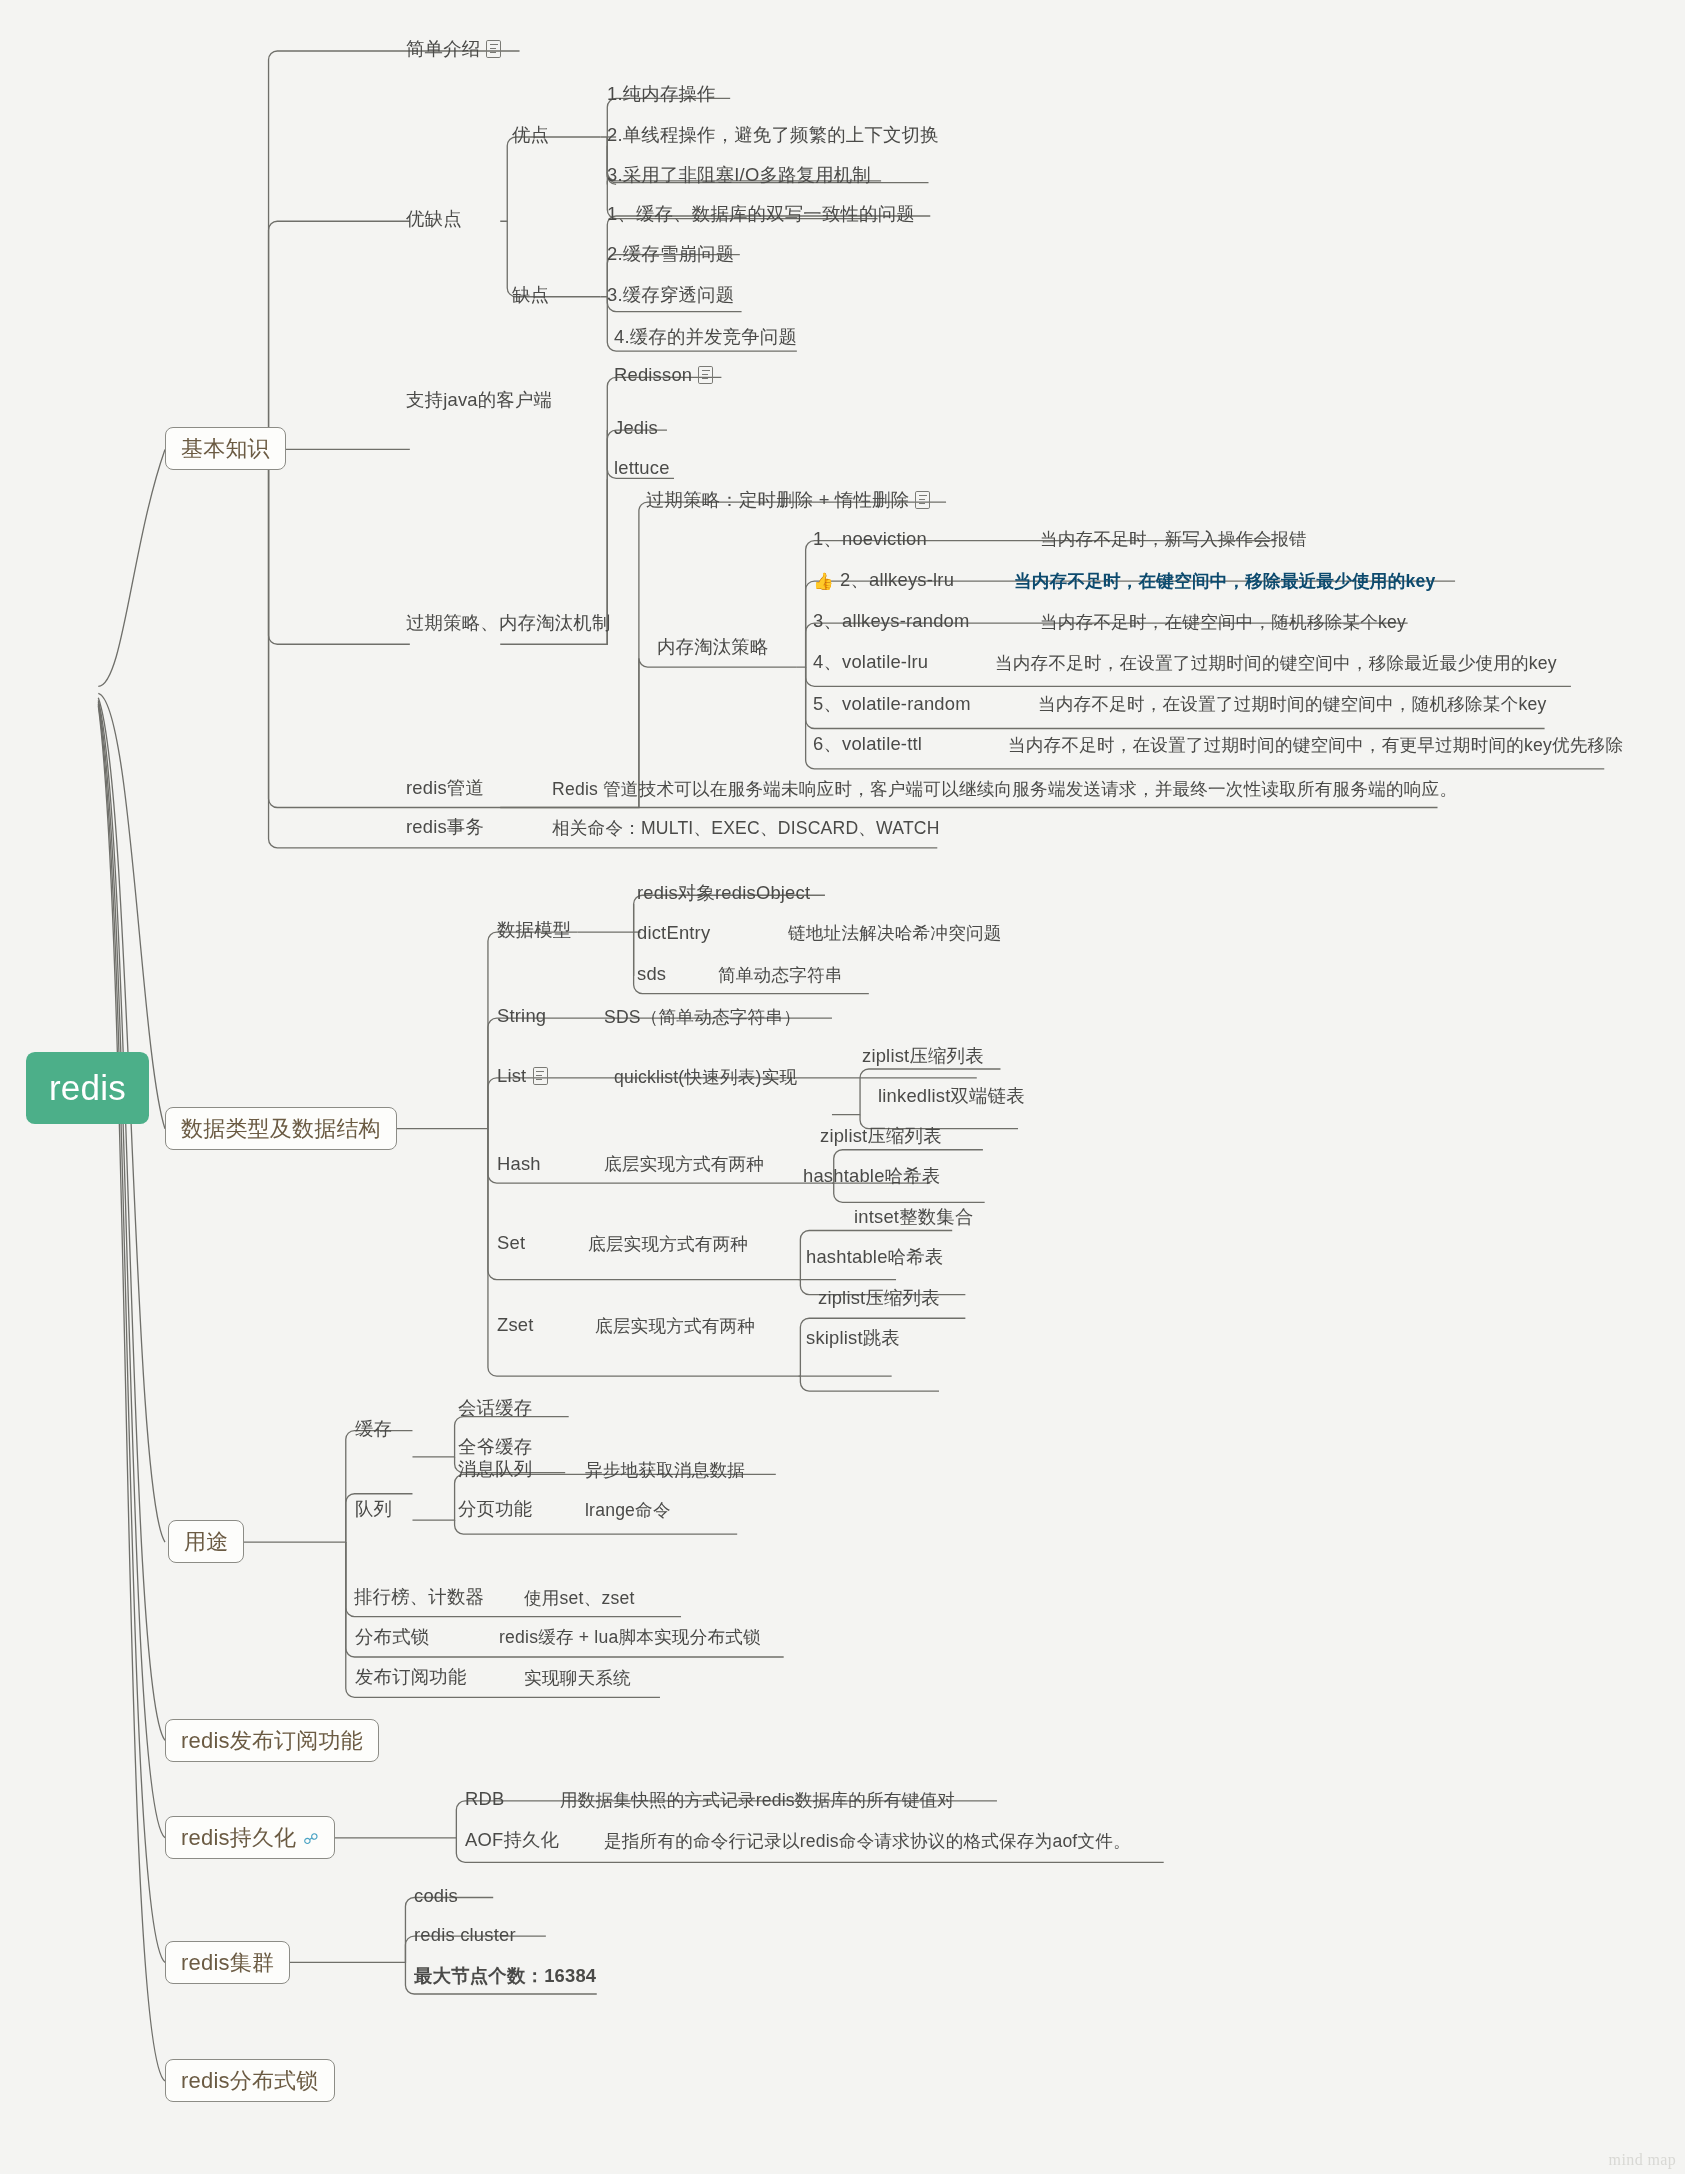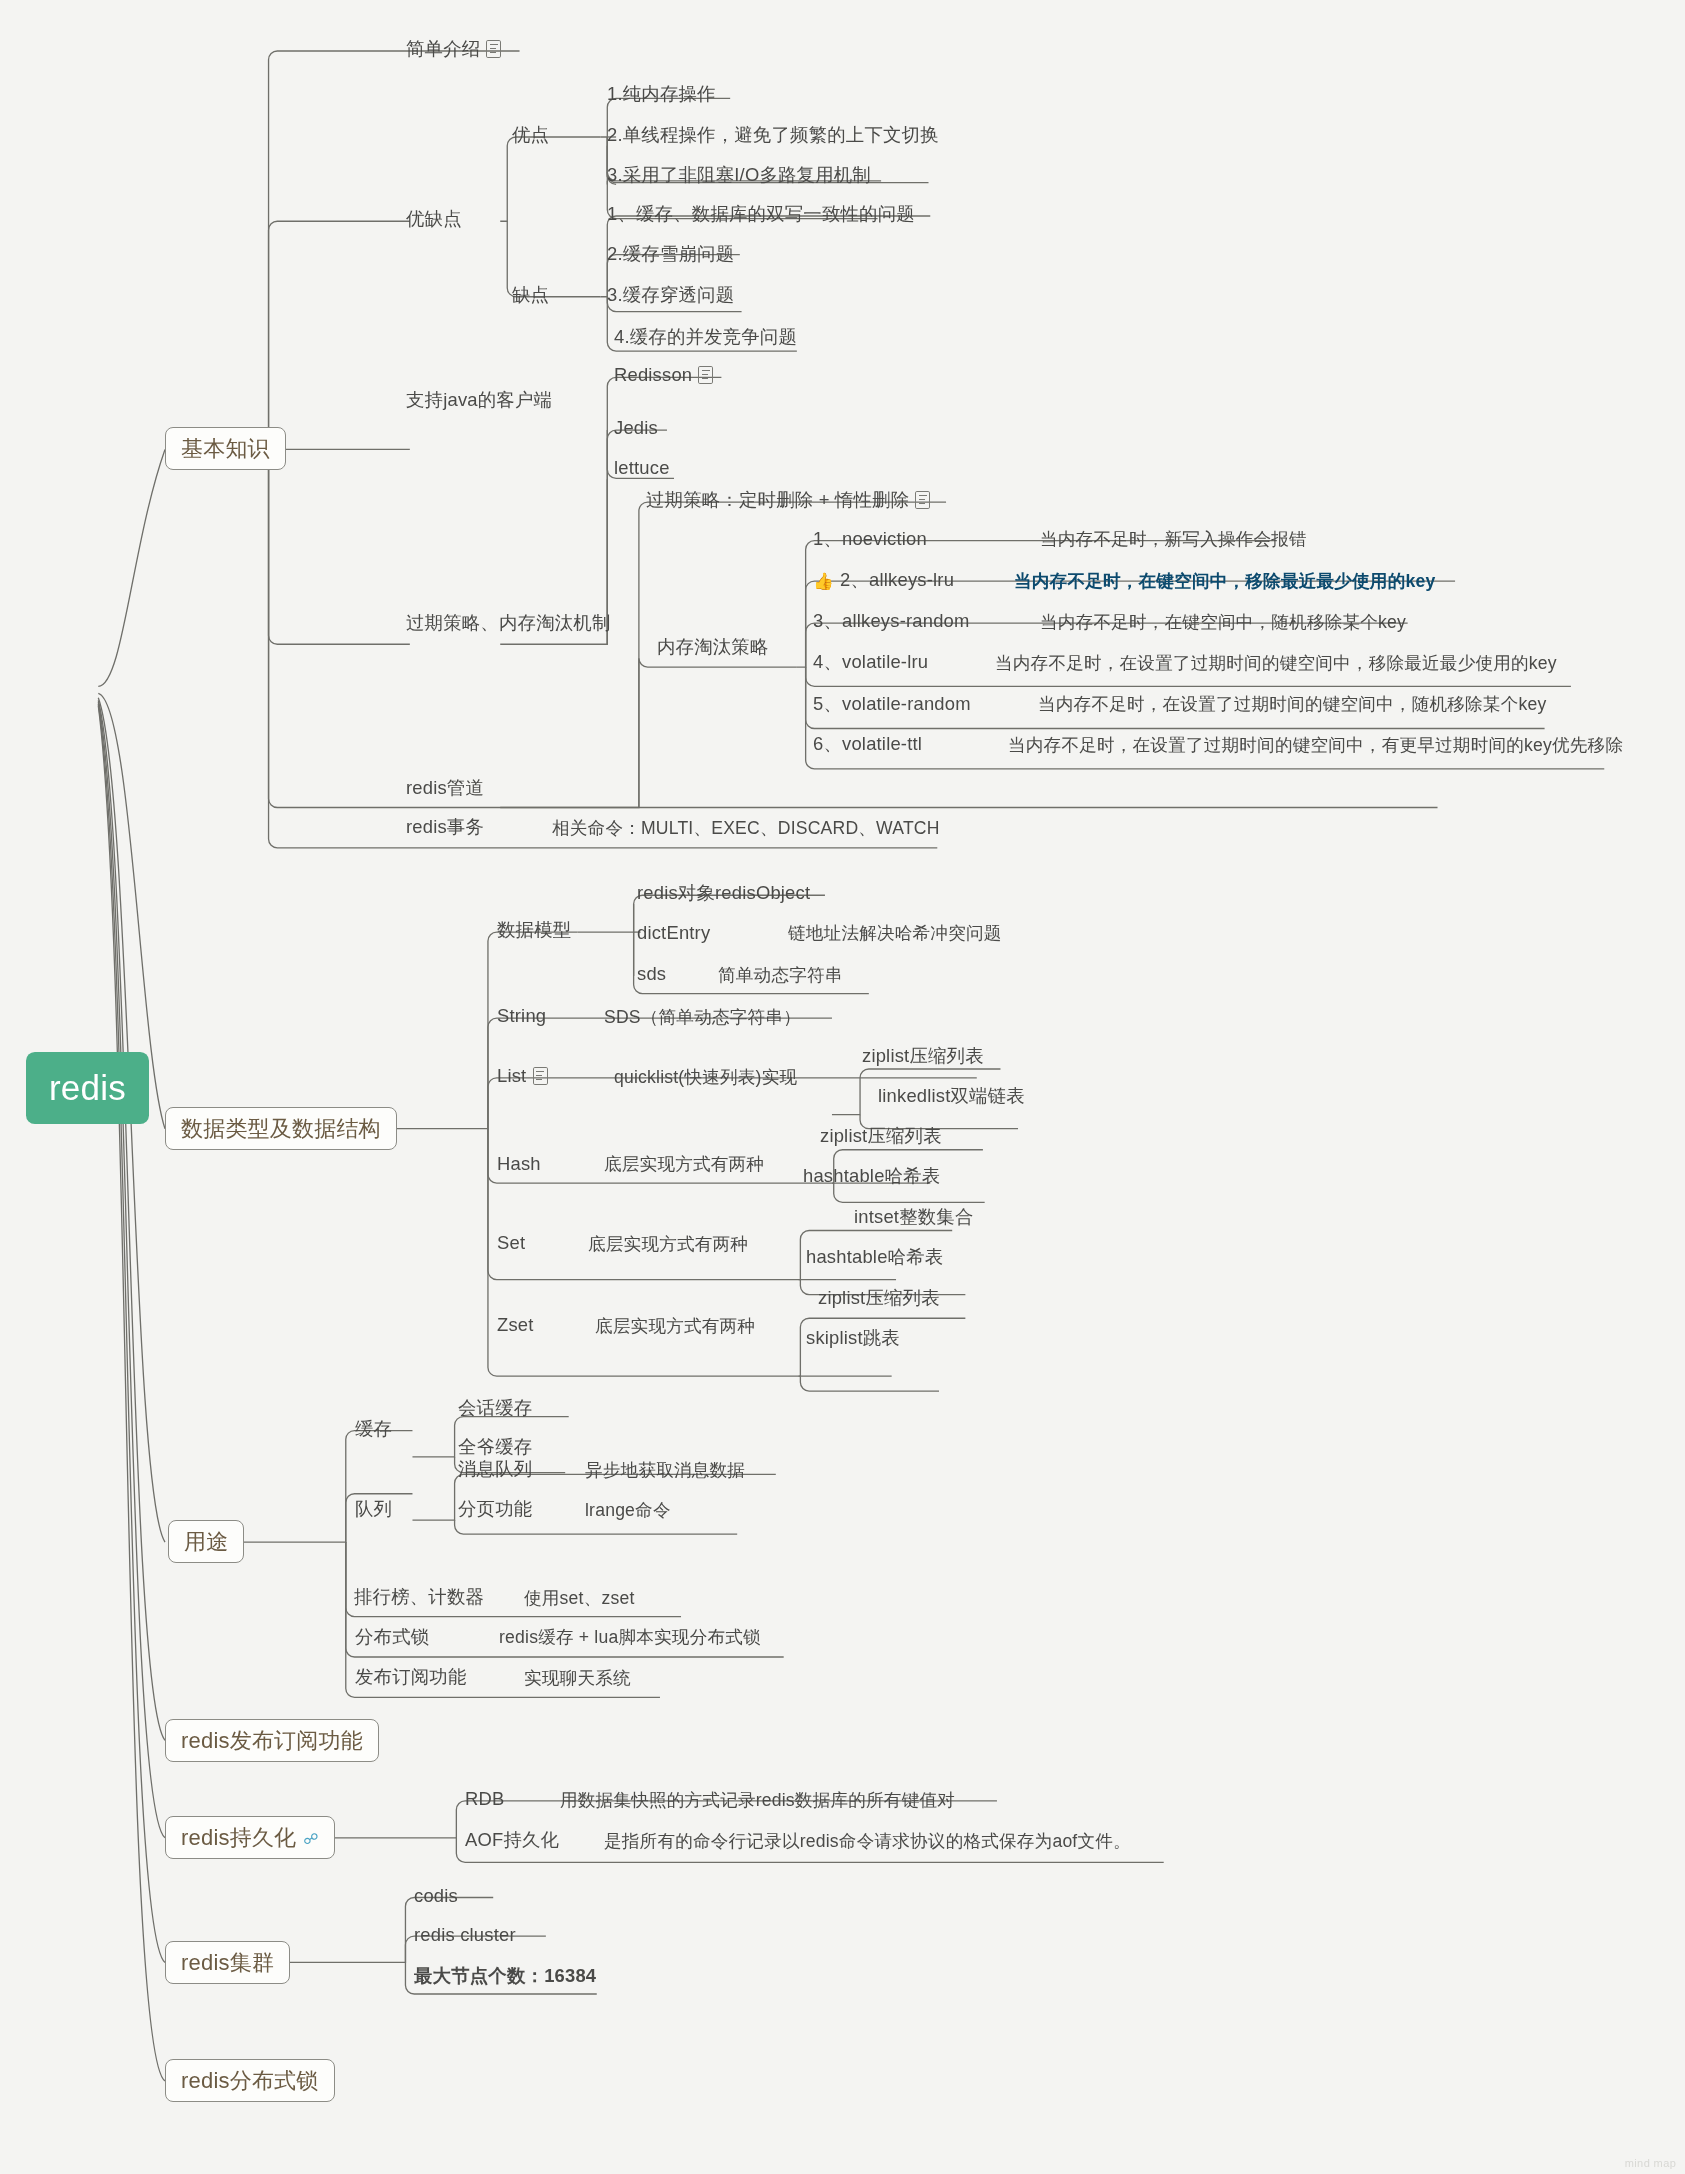--- a/index.html
+++ b/index.html
@@ -88,23 +88,24 @@
     display: inline-block;
     margin-right: 6.1px;
     font-size: 16.7px;
     color: #5c5c58;
     vertical-align: -0.9px;
   }
   .watermark {
     position: absolute;
     right: 8.8px;
     bottom: 5.3px;
-    font-size: 11px;
+    font-size: 16px;
     color: #d8d8d4;
     letter-spacing: 0.4px;
+    font-family: Liberation Serif, serif;
   }
 </style>
 </head>
 <body>
 
 <div id="canvas">
 
   <svg id="edges" xmlns="http://www.w3.org/2000/svg" viewBox="0 0 1920 2477" width="1685" height="2174">
     <g fill="none" stroke="#6f6f6a" stroke-width="1.5">
 
@@ -268,20 +269,21 @@
   <div class="node" style="left:813px; top:651px;">4、volatile-lru</div>
   <div class="node desc" style="left:995px; top:653px;">当内存不足时，在设置了过期时间的键空间中，移除最近最少使用的key</div>
 
   <div class="node" style="left:813px; top:693px;">5、volatile-random</div>
   <div class="node desc" style="left:1038px; top:694px;">当内存不足时，在设置了过期时间的键空间中，随机移除某个key</div>
 
   <div class="node" style="left:813px; top:733px;">6、volatile-ttl</div>
   <div class="node desc" style="left:1008px; top:735px;">当内存不足时，在设置了过期时间的键空间中，有更早过期时间的key优先移除</div>
 
   <div class="node" style="left:406px; top:777px;">redis管道</div>
+  <div class="node desc" style="left:552px; top:779px;">Redis 管道技术可以在服务端未响应时，客户端可以继续向服务端发送请求，并最终一次性读取所有服务端的响应。</div>
 
   <div class="node" style="left:406px; top:816px;">redis事务</div>
   <div class="node desc" style="left:552px; top:818px;">相关命令：MULTI、EXEC、DISCARD、WATCH</div>
 
   <div class="node" style="left:497px; top:919px;">数据模型</div>
 
   <div class="node" style="left:637px; top:882px;">redis对象redisObject</div>
 
   <div class="node" style="left:637px; top:922px;">dictEntry</div>
   <div class="node desc" style="left:788px; top:923px;">链地址法解决哈希冲突问题</div>

